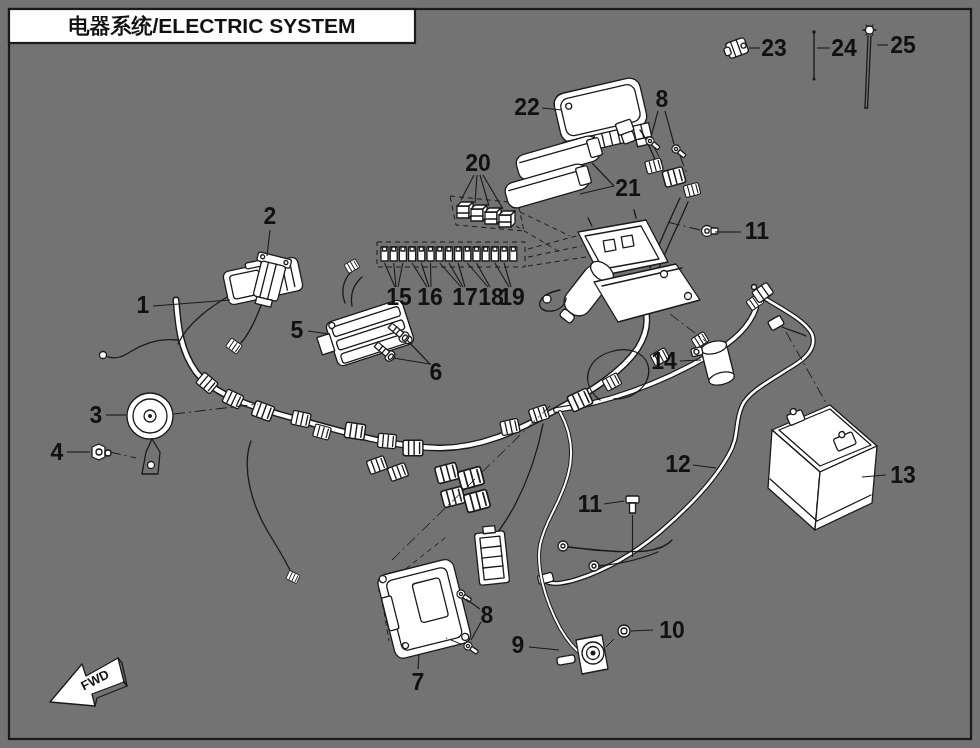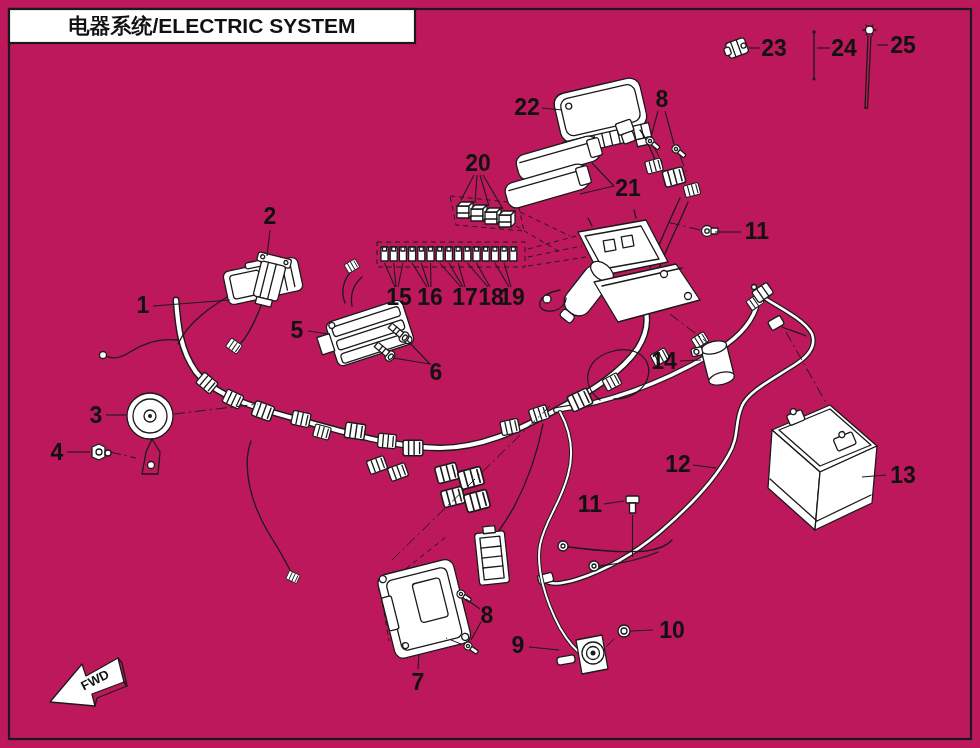--- a/index.html
+++ b/index.html
@@ -1,16 +1,16 @@
 <!DOCTYPE html>
 <html><head>
 <meta charset="utf-8">
 <style>
   html,body{margin:0;padding:0;background:#e8e8e8;}
-  .canvas{position:relative;width:980px;height:748px;background:#be185d;overflow:hidden;
+  .canvas{position:relative;width:980px;height:748px;background:#737373;overflow:hidden;
           font-family:"Liberation Sans","DejaVu Sans",sans-serif;}
   svg{position:absolute;left:0;top:0;}
   
   .ln{stroke:#1a1a1a;fill:none;stroke-width:1.3;stroke-linecap:round;stroke-linejoin:round;}
   .fw{fill:#ffffff;stroke:#1a1a1a;stroke-width:1.3;stroke-linejoin:round;}
   .fb{fill:#1a1a1a;stroke:none;}
   .tubeO{stroke:#1a1a1a;fill:none;stroke-linecap:round;}
   .tubeI{stroke:#ffffff;fill:none;stroke-linecap:round;}
   .lead{stroke:#1a1a1a;stroke-width:1.1;fill:none;}
   .dash{stroke:#1a1a1a;stroke-width:1;fill:none;stroke-dasharray:5 4;}

